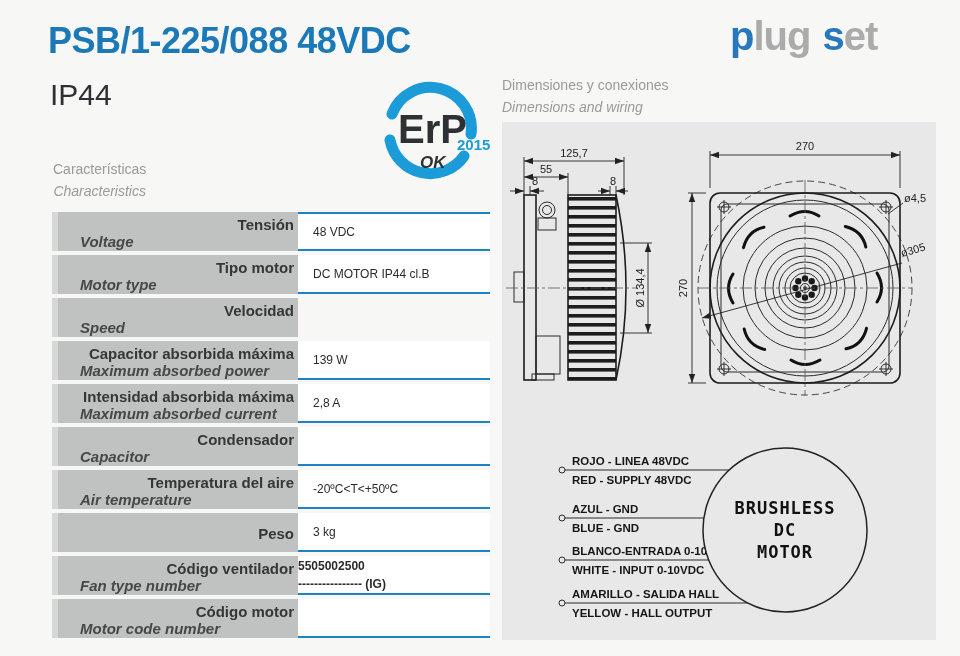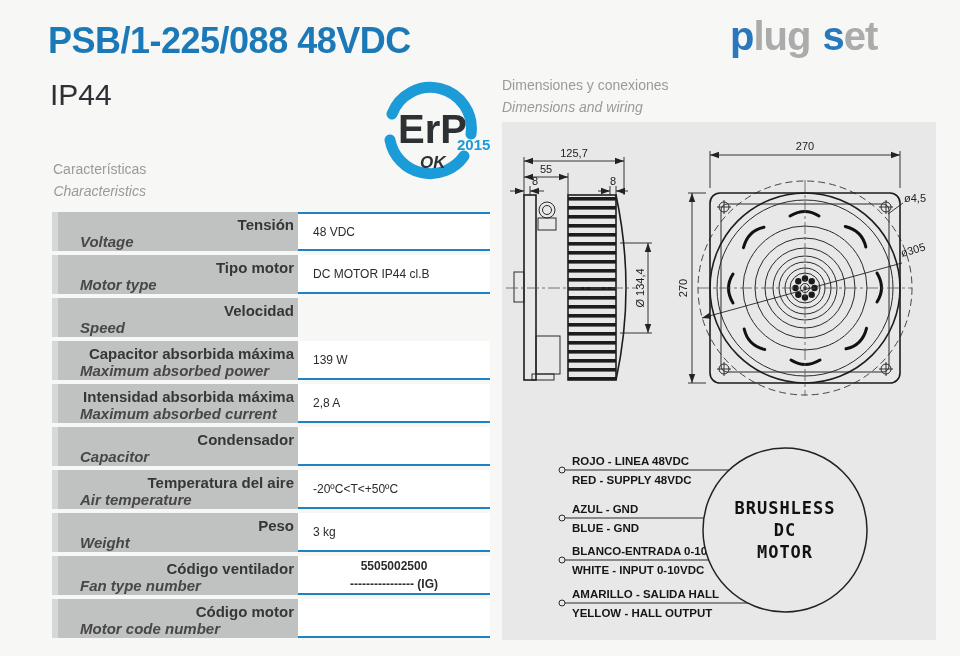--- a/index.html
+++ b/index.html
@@ -34,21 +34,21 @@
   .ctable{position:absolute;left:52px;top:212px;width:438px;display:flex;flex-direction:column;gap:4px;}
   .trow{display:flex;height:39px;}
   .tlabel{width:246px;background:var(--gray-cell);border-left:6px solid var(--gray-strip);
           padding:2px 4px 0 22px;display:flex;flex-direction:column;justify-content:center;}
   .tlabel .es{font-size:15px;font-weight:bold;color:#363636;line-height:17px;white-space:nowrap;text-align:right;}
   .tlabel .en{font-size:15px;font-weight:bold;font-style:italic;color:#474747;line-height:17px;white-space:nowrap;}
   .tvalue{flex:1;background:#ffffff;border-bottom:2px solid #1e82c4;
           display:flex;flex-direction:column;justify-content:center;
           padding-left:15px;font-size:12px;color:#2b2b2b;line-height:18px;}
   .tvalue.first{border-top:2px solid #1e82c4;}
-  .tvalue.center{align-items:center;padding-left:0;font-weight:bold;}
+  .tvalue.center{padding-left:0;font-weight:bold;}
 
   
   .panel{position:absolute;left:502px;top:122px;width:434px;height:518px;background:var(--panel-bg);}
   svg text{font-family:"Liberation Sans",sans-serif;}
   .dim{font-size:11px;fill:#222;}
   .wlbl{font-size:11.5px;font-weight:bold;fill:#161616;}
   .motortxt{font-family:"DejaVu Sans Mono",monospace;font-size:17px;font-weight:bold;fill:#111;letter-spacing:1px;}
   .ln{stroke:#2a2a2a;stroke-width:1;fill:none;}
   .lnb{stroke:#1d1d1d;stroke-width:1.6;fill:none;}
   .dimln{stroke:#222;stroke-width:0.9;fill:none;}
@@ -141,21 +141,20 @@
           <div class="es">Temperatura del aire</div>
           <div class="en">Air temperature</div>
         </div>
         <div class="tvalue">
           <div>-20ºC&lt;T&lt;+50ºC</div>
         </div>
       </div>
       <div class="trow">
         <div class="tlabel">
           <div class="es">Peso</div>
-          <div class="en">Weight</div>
         </div>
         <div class="tvalue">
           <div>3 kg</div>
         </div>
       </div>
       <div class="trow">
         <div class="tlabel">
           <div class="es">Código ventilador</div>
           <div class="en">Fan type number</div>
         </div>

